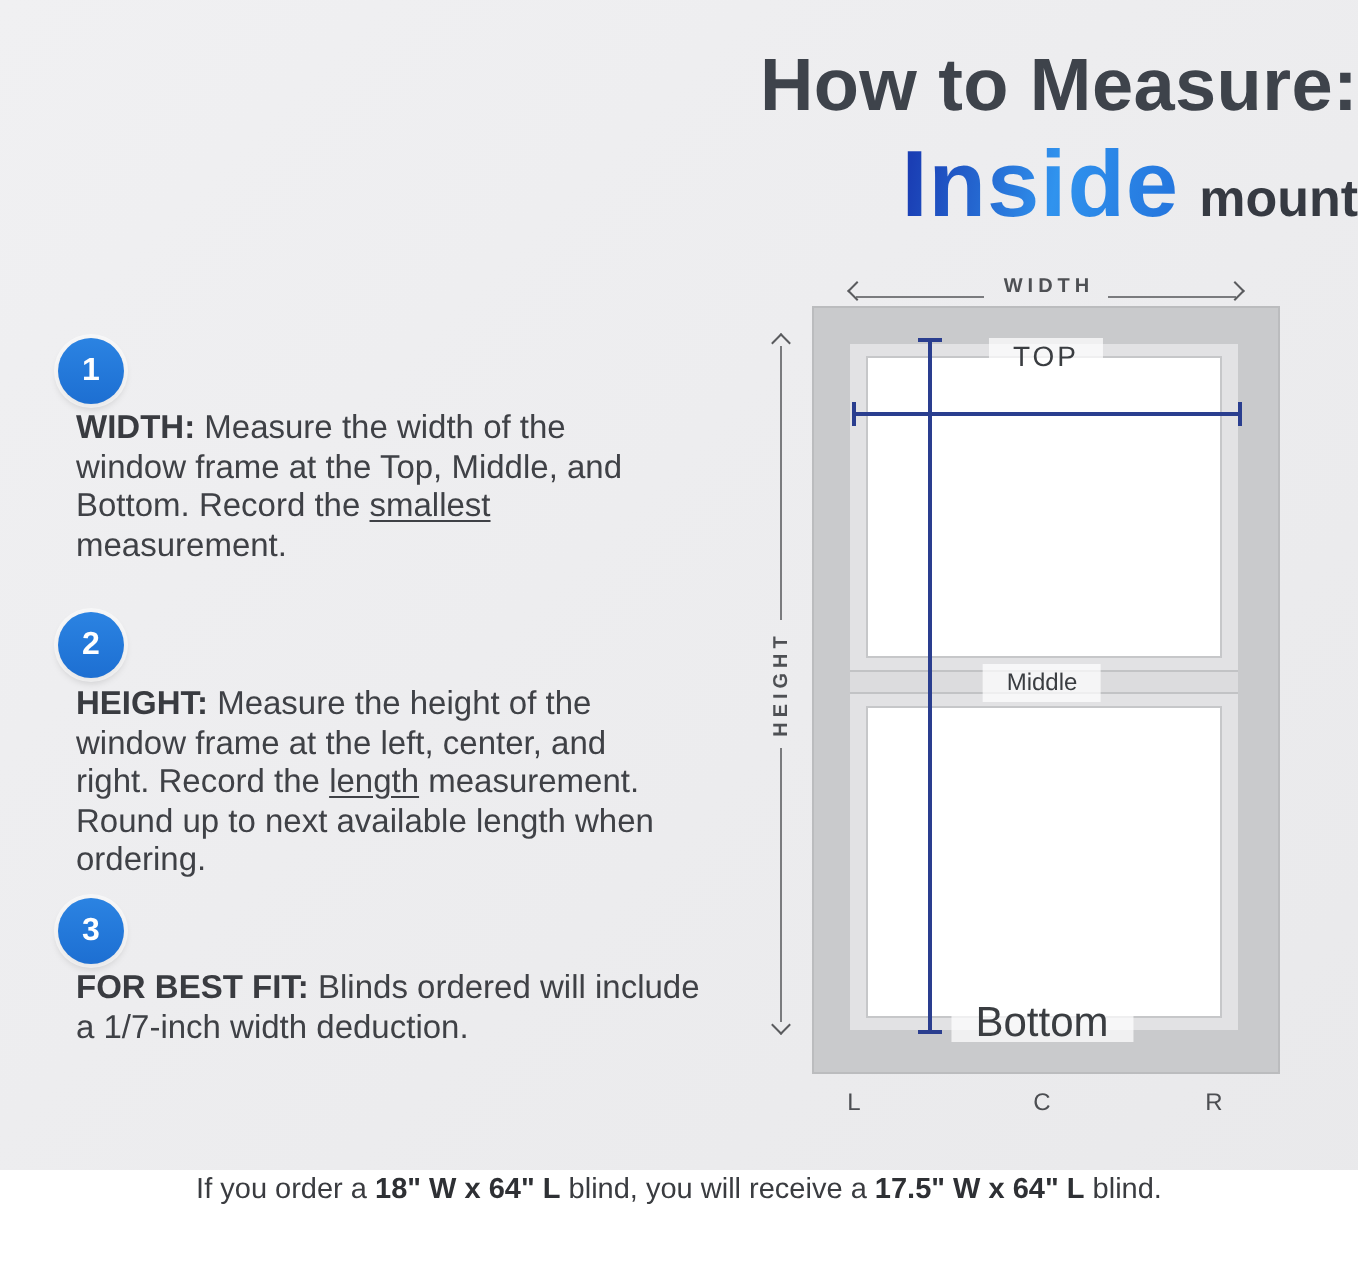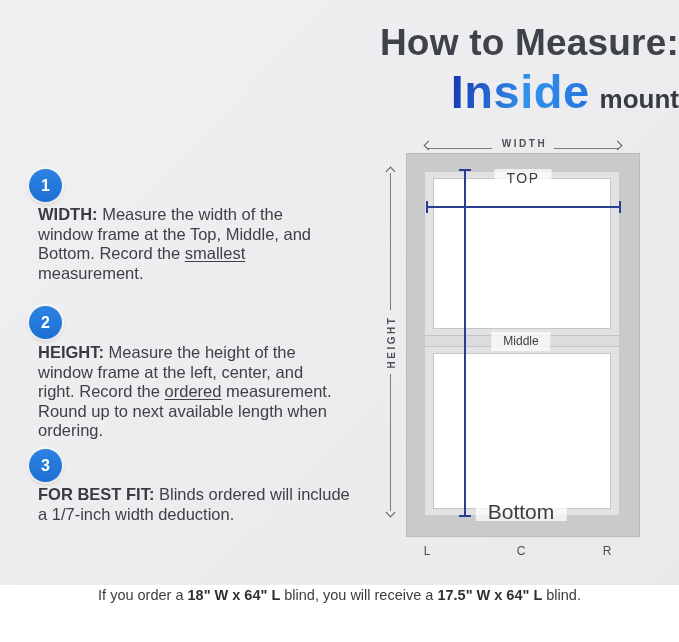--- a/index.html
+++ b/index.html
@@ -101,21 +101,21 @@
   <p class="step-text text-1"><strong>WIDTH:</strong><span> Measure the width of the
 window frame at the Top, Middle, and
 Bottom. Record the </span><span class="underline">smallest</span><span>
 measurement.</span></p>
 
   <div class="step-badge badge-2">
     <span>2</span>
   </div>
   <p class="step-text text-2"><strong>HEIGHT:</strong><span> Measure the height of the
 window frame at the left, center, and
-right. Record the </span><span class="underline">ordered</span><span> measurement.
+right. Record the </span><span class="underline">length</span><span> measurement.
 Round up to next available length when
 ordering.</span></p>
 
   <div class="step-badge badge-3">
     <span>3</span>
   </div>
   <p class="step-text text-3"><strong>FOR BEST FIT:</strong><span> Blinds ordered will include
 a 1/7-inch width deduction.</span><span class="underline"></span><span></span></p>
 
   <div class="diagram">

